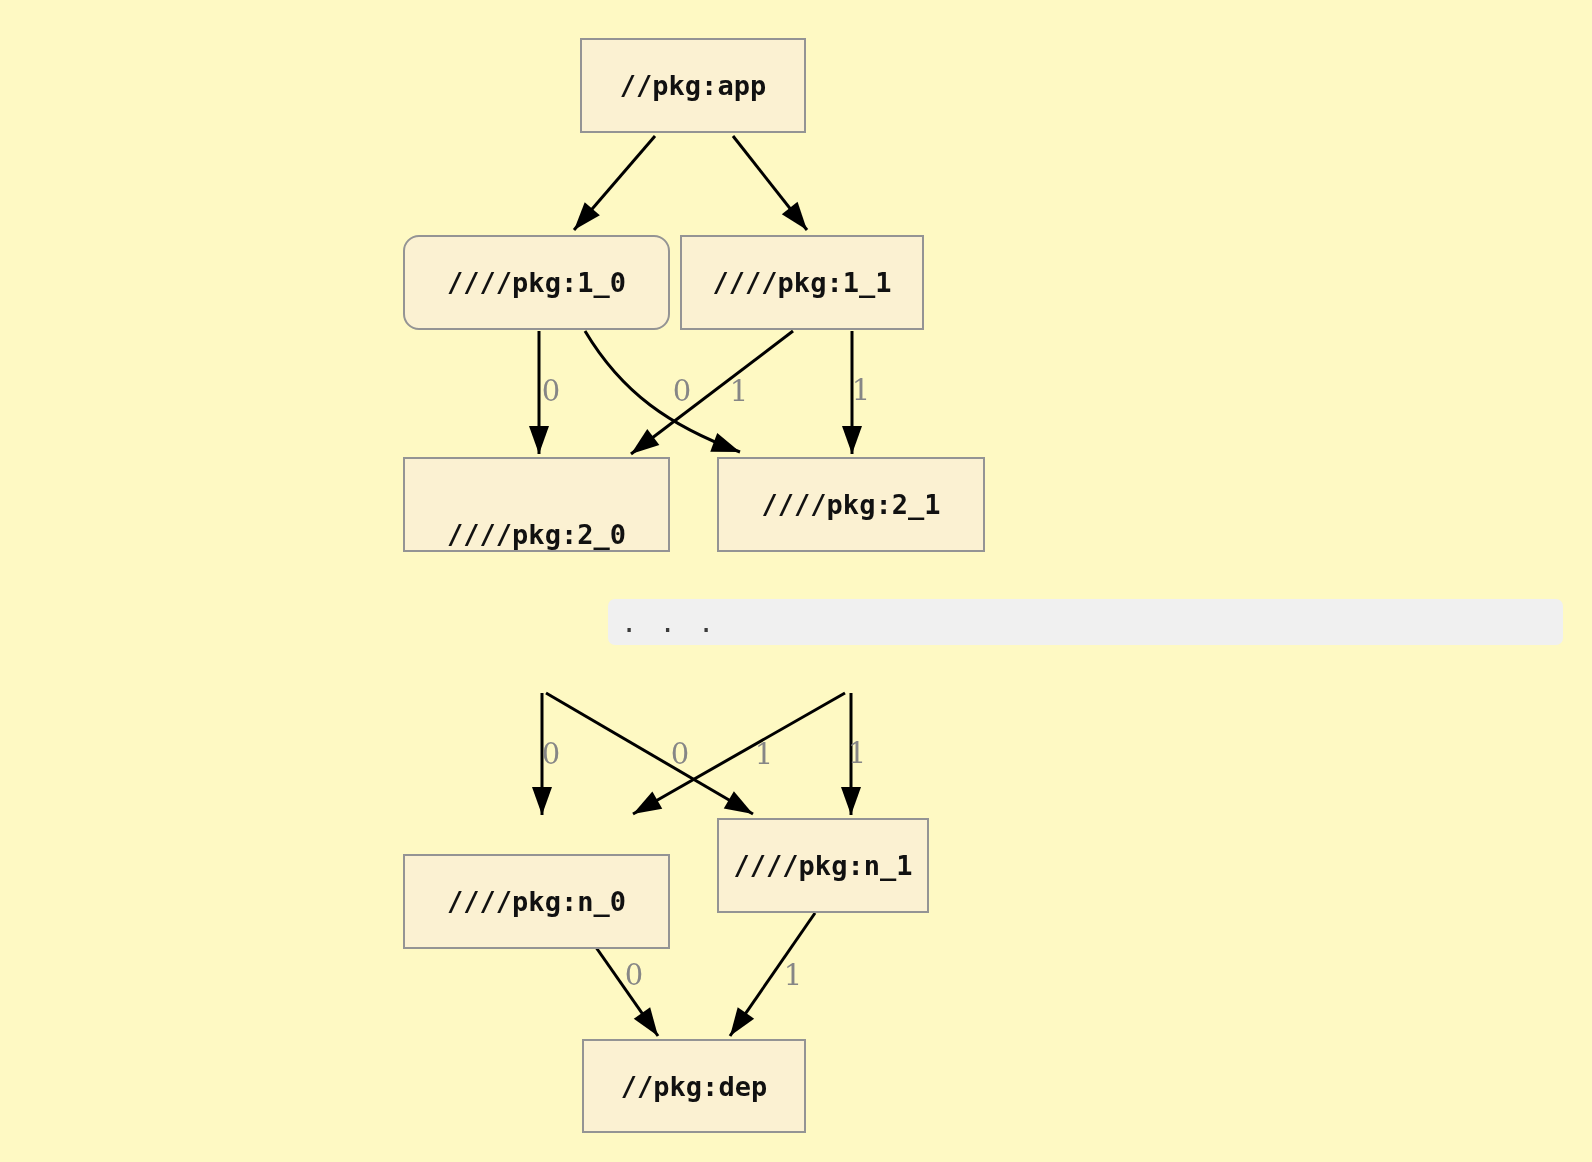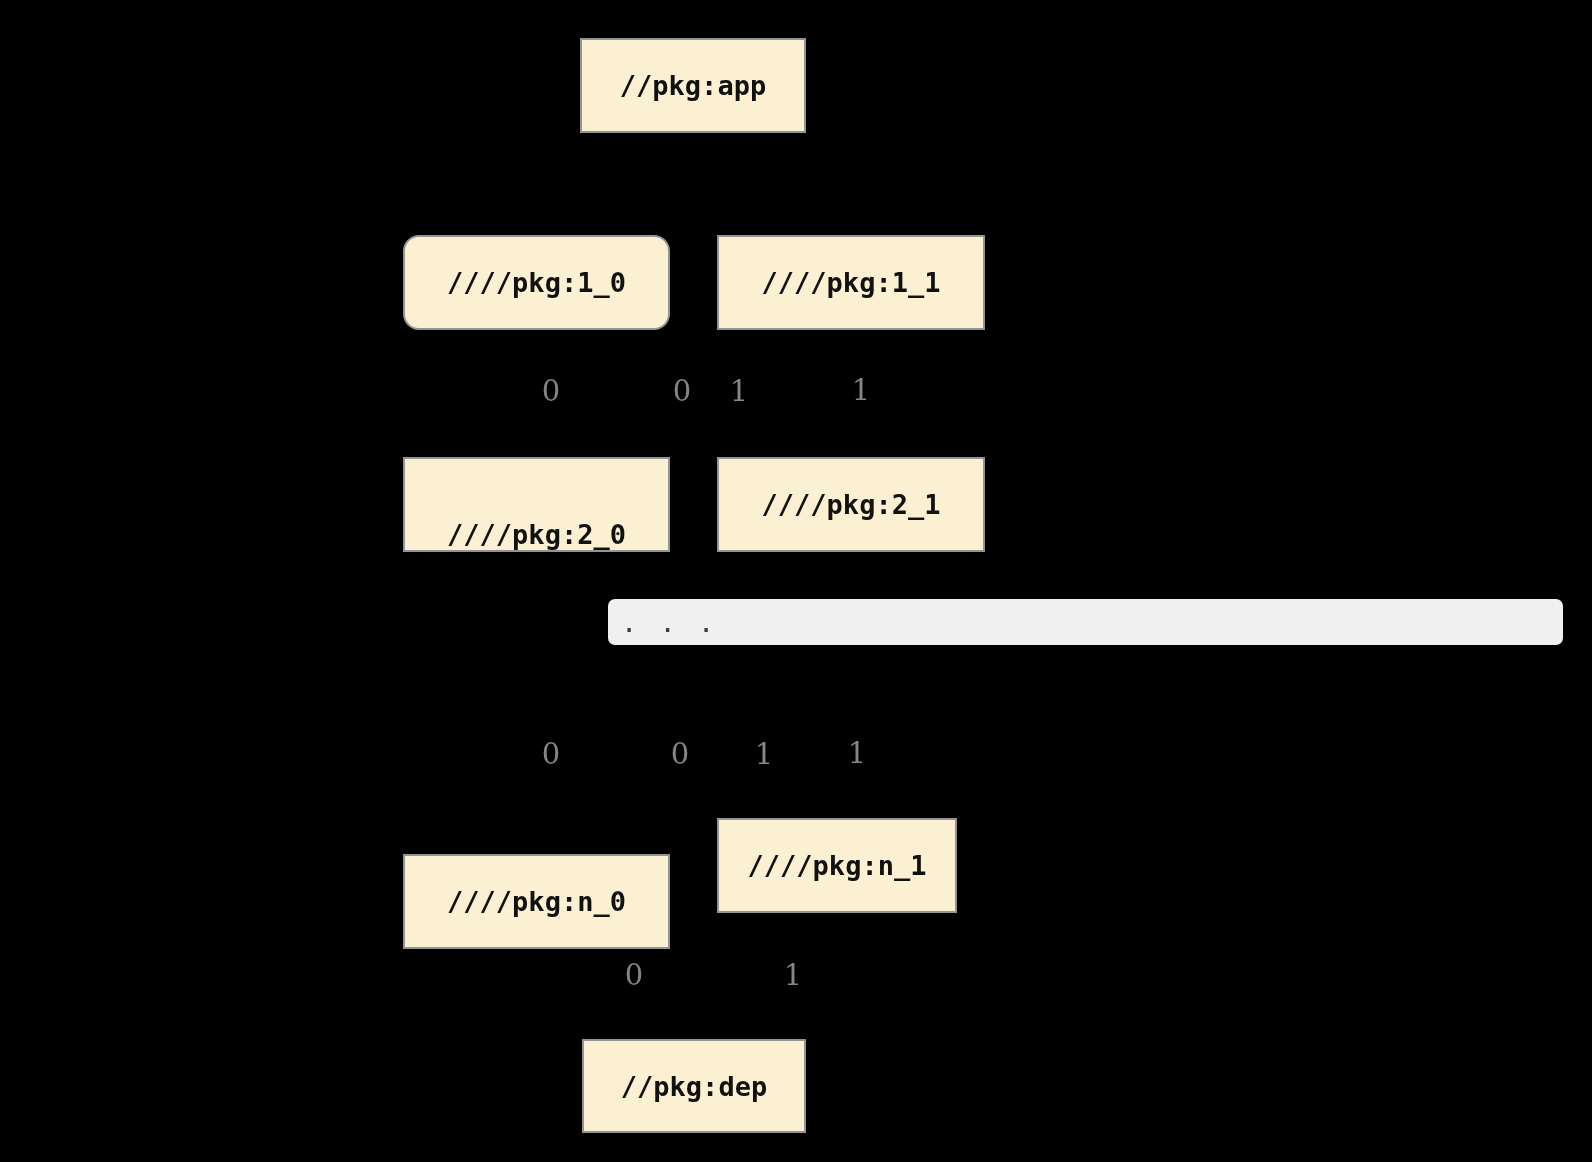--- a/index.html
+++ b/index.html
@@ -1,20 +1,20 @@
 <!DOCTYPE html>
 <html style="--node-fill: #FBF1D2; --node-border: #949494; --node-text: #111111; --edge-color: #000000; --edge-label-color: #868686; --band-bg: #F0F0F0;"><head>
 <meta charset="utf-8">
 <style>
   html, body { margin: 0; padding: 0; background: #ffffff; }
   .canvas {
     position: relative;
     width: 1592px;
     height: 1162px;
-    background: #000000;
+    background: #fef9c3;
     overflow: hidden;
     font-family: "DejaVu Sans Mono", monospace;
   }
   .edges-layer {
     position: absolute;
     left: 0; top: 0;
     width: 1592px; height: 1162px;
   }
   .edge {
     stroke: var(--edge-color, #000000);
@@ -89,39 +89,39 @@
     <line class="edge" x1="815" y1="913" x2="730" y2="1036" marker-end="url(#arrow)"></line>
   </svg>
 
   <div class="node" style="left:580px; top:38px; width:226px; height:95px;">
     <span>//pkg:app</span>
   </div>
 
   <div class="node" style="left:403px; top:235px; width:267px; height:95px;border-radius:16px;">
     <span>////pkg:1_0</span>
   </div>
-  <div class="node" style="left:717px; top:235px; width:268px; height:95px;">
+  <div class="node" style="left:680px; top:235px; width:244px; height:95px;">
     <span>////pkg:1_1</span>
   </div>
 
   <div class="node" style="left:403px; top:457px; width:267px; height:95px;align-items:flex-end;">
     <span>////pkg:2_0</span>
   </div>
   <div class="node" style="left:717px; top:457px; width:268px; height:95px;">
     <span>////pkg:2_1</span>
   </div>
 
   <div class="ellipsis-band">
     <span>. . .</span>
   </div>
 
   <div class="node" style="left:403px; top:818px; width:267px; height:95px;margin-top:36px;">
     <span>////pkg:n_0</span>
   </div>
-  <div class="node" style="left:717px; top:818px; width:240px; height:95px;">
+  <div class="node" style="left:717px; top:818px; width:212px; height:95px;">
     <span>////pkg:n_1</span>
   </div>
 
   <div class="node" style="left:582px; top:1039px; width:224px; height:94px;">
     <span>//pkg:dep</span>
   </div>
 
   <span class="edge-label" style="left:551px; top:391px;">0</span>
   <span class="edge-label" style="left:682px; top:391px;">0</span>
   <span class="edge-label" style="left:739px; top:391px;">1</span>

